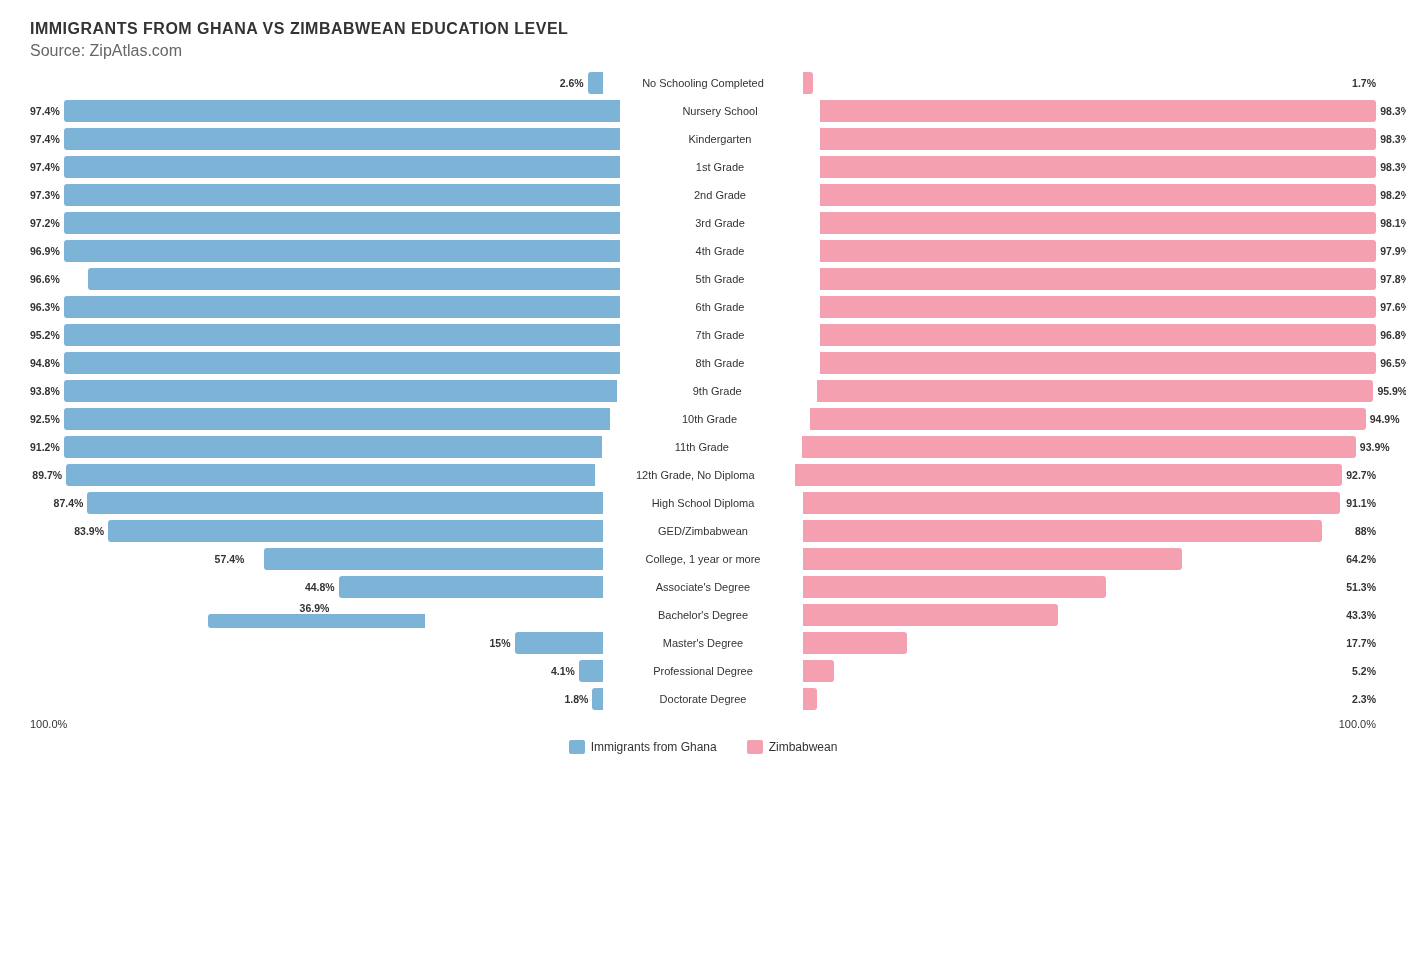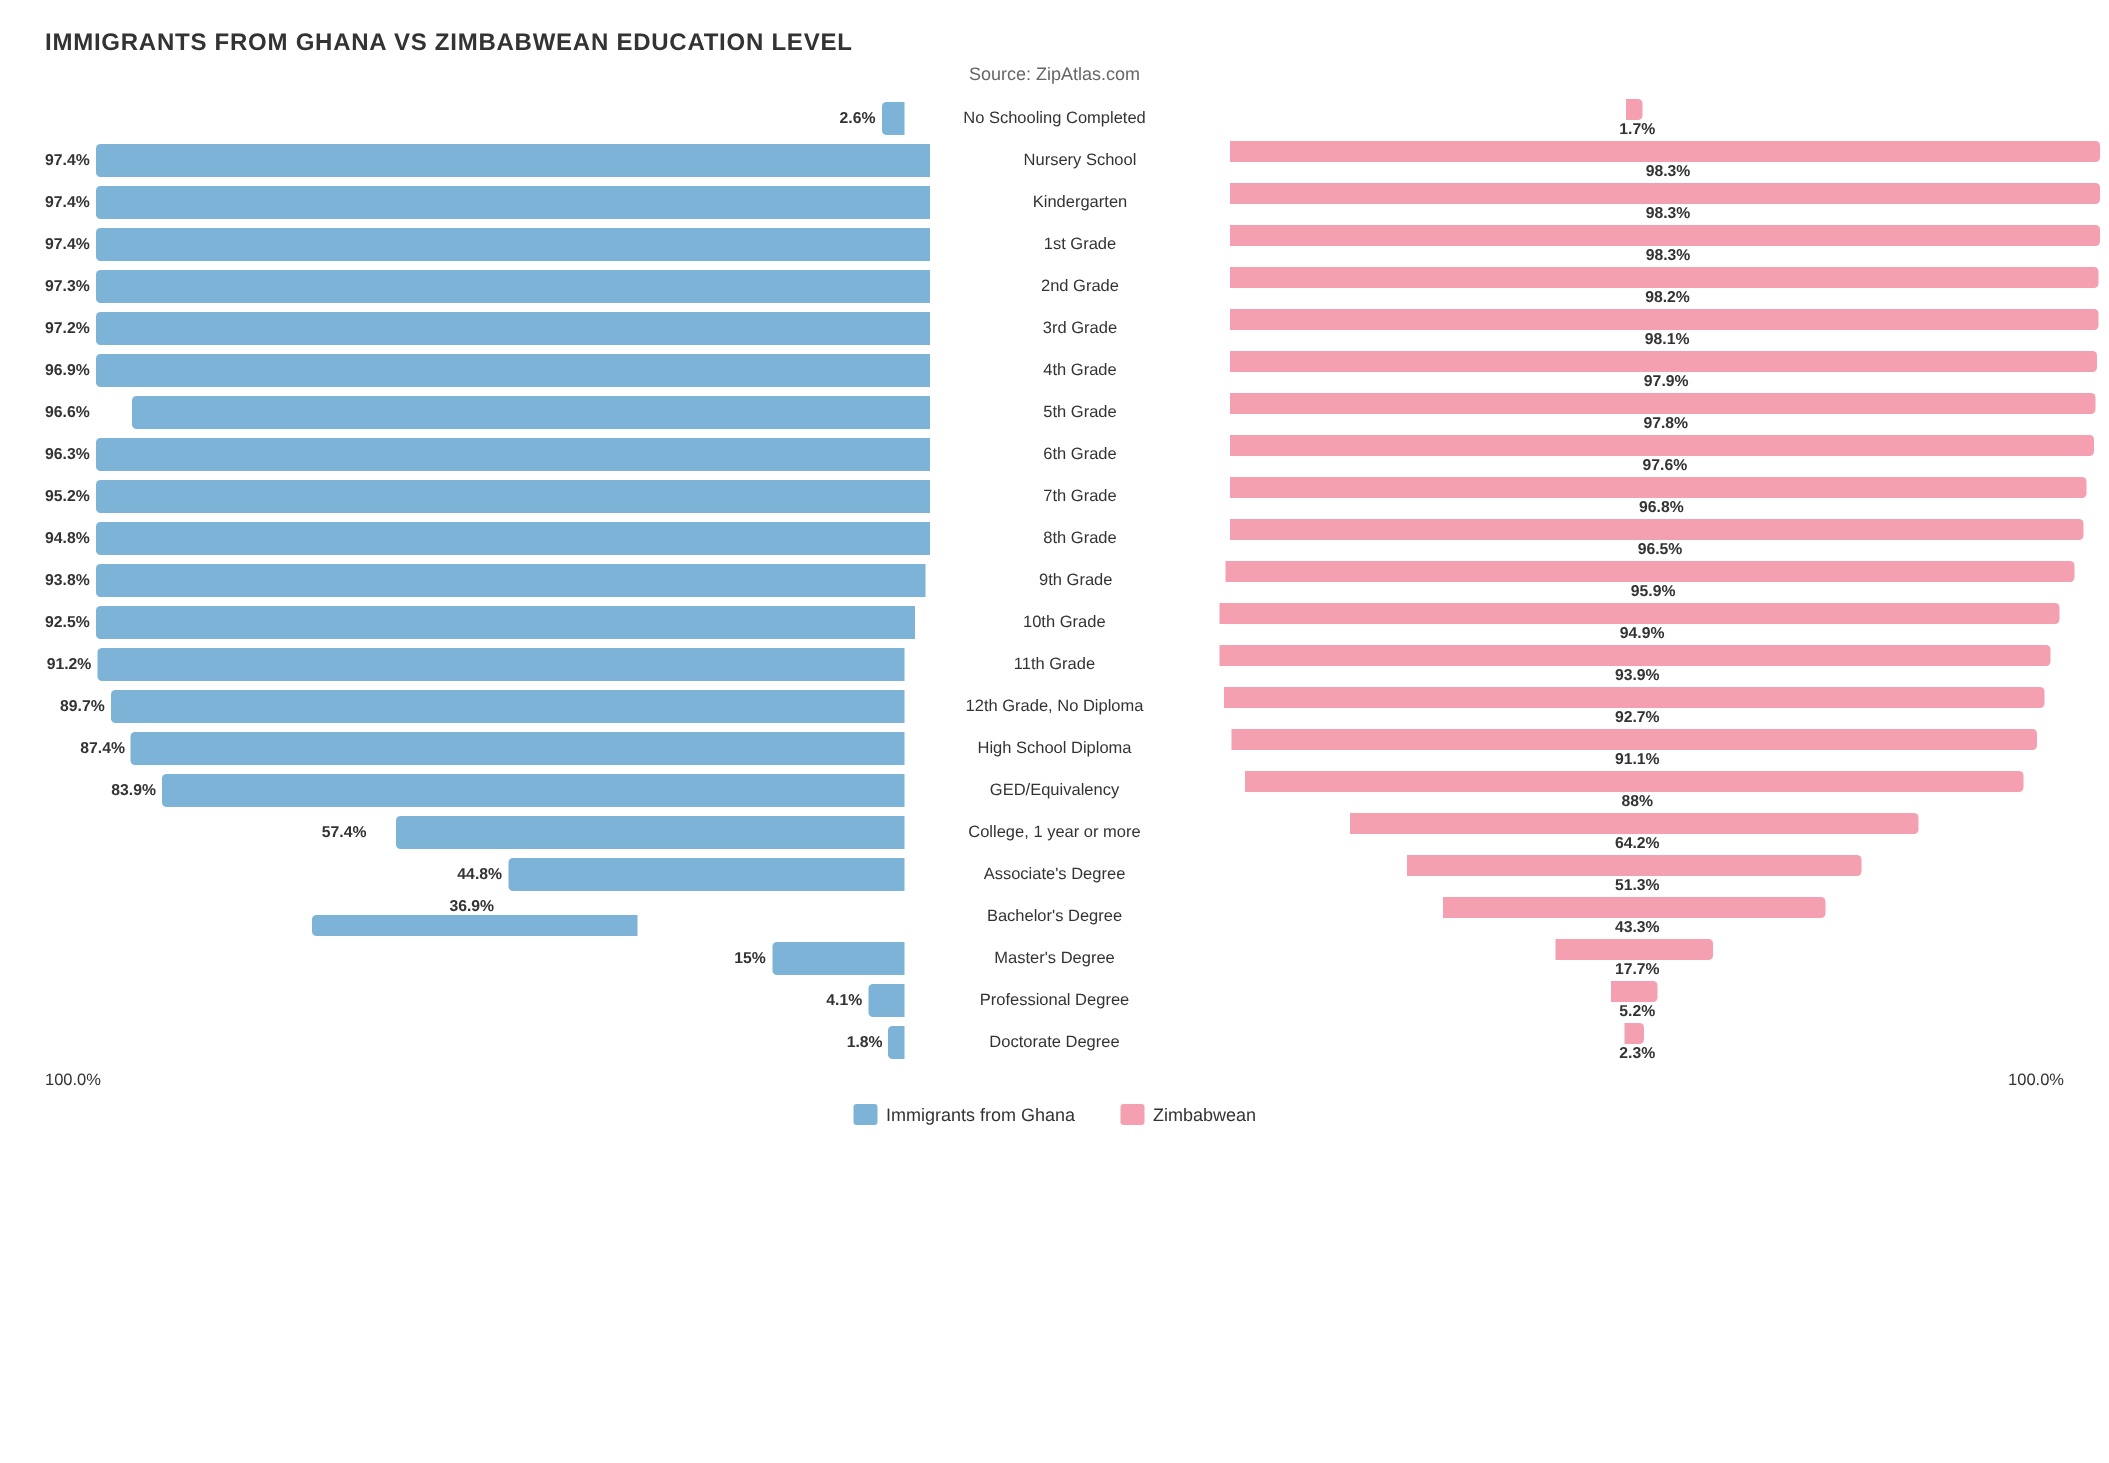--- a/index.html
+++ b/index.html
@@ -12,22 +12,22 @@
     }
     .chart-title {
       font-size: 16px;
       font-weight: bold;
       color: #333;
       text-transform: uppercase;
       letter-spacing: 0.5px;
       margin-bottom: 4px;
     }
     .source {
-      text-align: center;
-      font-size: 12px;
+      text-align: left;
+      font-size: 16px;
       color: #666;
       margin-bottom: 10px;
     }
     .chart-container {
       position: relative;
       width: 100%;
     }
     .legend {
       display: flex;
       justify-content: center;
@@ -72,21 +72,20 @@
       align-items: center;
       justify-content: flex-end;
       height: 26px;
     }
     .right-area {
       width: 590px;
       display: flex;
       align-items: center;
       justify-content: space-between;
       height: 26px;
-      flex-direction: column;
     }
     .center-label {
       width: 200px;
       text-align: center;
       font-size: 11px;
       color: #333;
       flex-shrink: 0;
       padding: 0 2px;
     }
     .bar-l {
@@ -302,21 +301,21 @@
         <div class="right-area">
           <div class="bar-r" style="width: 537.49px;"></div>
           <span class="val-r" style="margin-left: 4px; flex-shrink: 0;">91.1%</span>
         </div>
       </div>
       <div class="row-wrapper">
         <div class="left-area" style="position: relative;">
           <span class="val-l" style="margin-right: 4px; flex-shrink: 0;">83.9%</span>
           <div class="bar-l" style="width: 495.01px;"></div>
         </div>
-        <div class="center-label">GED/Equivalency</div>
+        <div class="center-label">GED/Zimbabwean</div>
         <div class="right-area">
           <div class="bar-r" style="width: 519.2px;"></div>
           <span class="val-r" style="margin-left: 4px; flex-shrink: 0;">88%</span>
         </div>
       </div>
       <div class="row-wrapper">
         <div class="left-area" style="position: relative;">
           <span class="val-l" style="margin-right: 20px; flex-shrink: 0;">57.4%</span>
           <div class="bar-l" style="width: 338.66px;"></div>
         </div>

